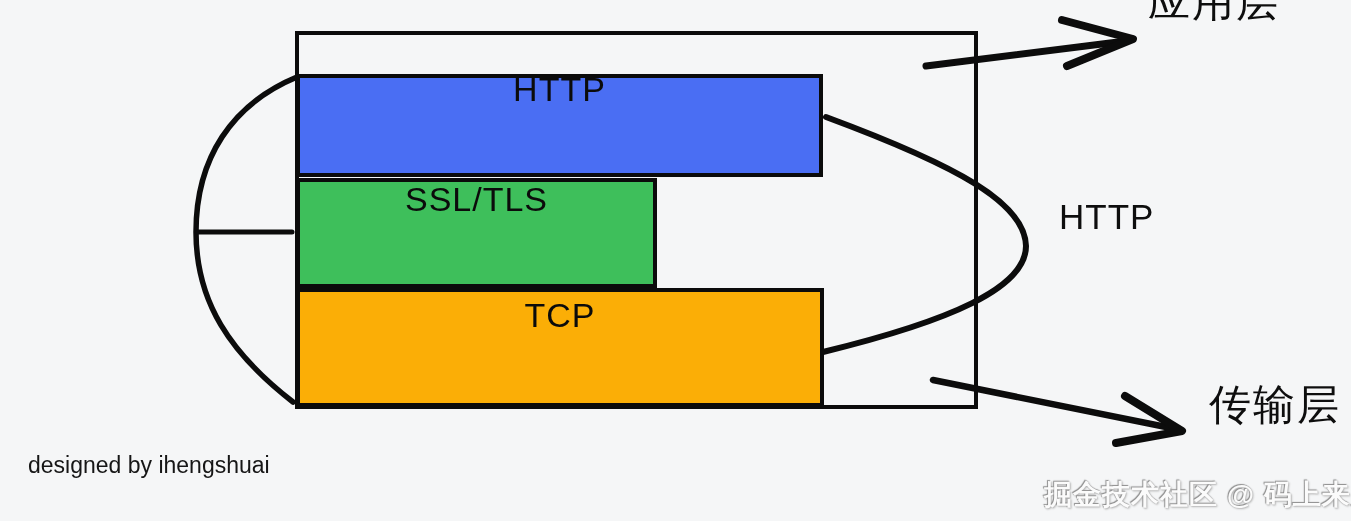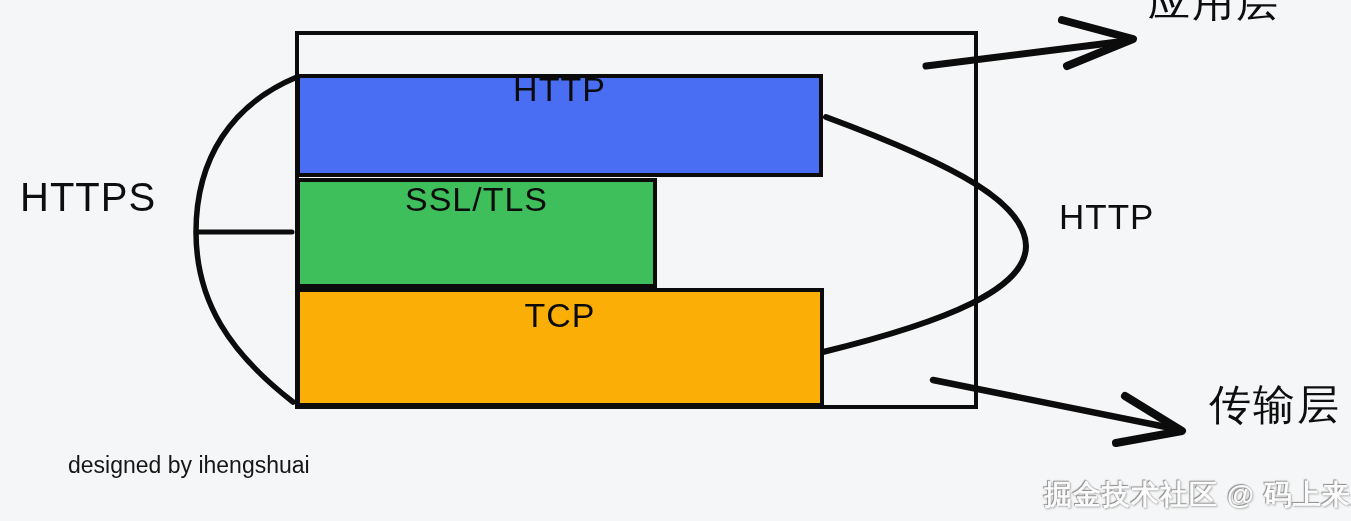--- a/index.html
+++ b/index.html
@@ -107,21 +107,20 @@
     font-size: 42px;
     letter-spacing: 2px;
     font-family: Liberation Mono, monospace;
   }
   .credit {
     position: absolute;
     left: 28px;
     top: 452px;
     font-size: 23px;
     color: #161616;
-    margin-left: 40px;
   }
   .watermark {
     position: absolute;
     left: 1044px;
     top: 476px;
     font-size: 28px;
     font-weight: bold;
     letter-spacing: 1px;
     color: #fbfbfb;
     text-shadow: -1px -1px 1px #8d8d8d, 1px 1px 2px #b5b5b5, 0 0 1px #9a9a9a;
@@ -156,21 +155,20 @@
       <path stroke-width="6" d="M 826 117 C 958 166, 1025 203, 1026 246 C 1026 288, 950 321, 823 352"></path>
 
       <path stroke-width="7" d="M 926 66 L 1126 41"></path>
       <path stroke-width="8" d="M 1062 20 L 1133 39 L 1067 66"></path>
 
       <path stroke-width="6.5" d="M 933 380 L 1176 429"></path>
       <path stroke-width="8" d="M 1125 396 L 1182 431 L 1116 443"></path>
     </g>
   </svg>
 
-  <div class="side-label label-https">HTTPS</div>
 
   <div class="side-label label-http-right">HTTP</div>
 
   <div class="side-label label-app-layer">应用层</div>
 
   <div class="side-label label-transport-layer">传输层</div>
 
   <div class="credit">designed by ihengshuai</div>
 
   <div class="watermark">掘金技术社区 @ 码上来财</div>

